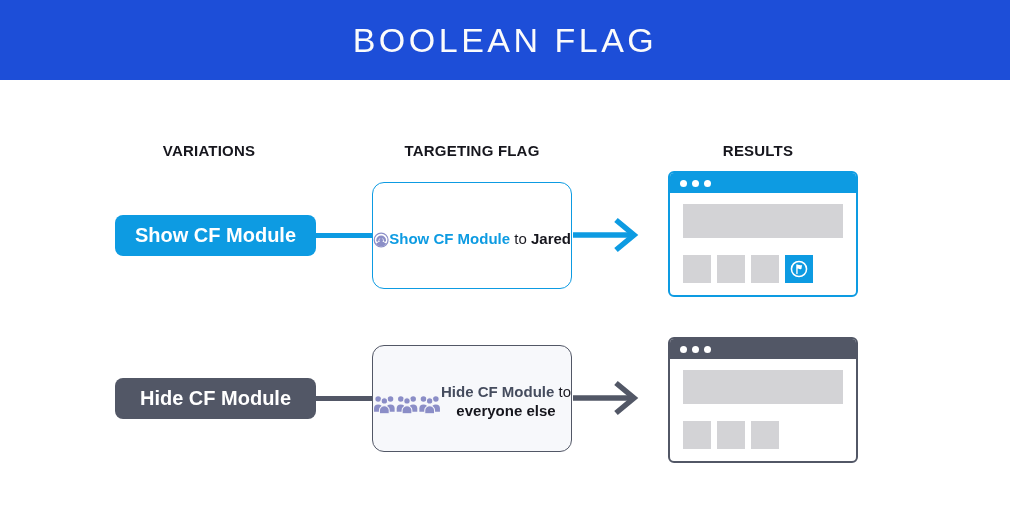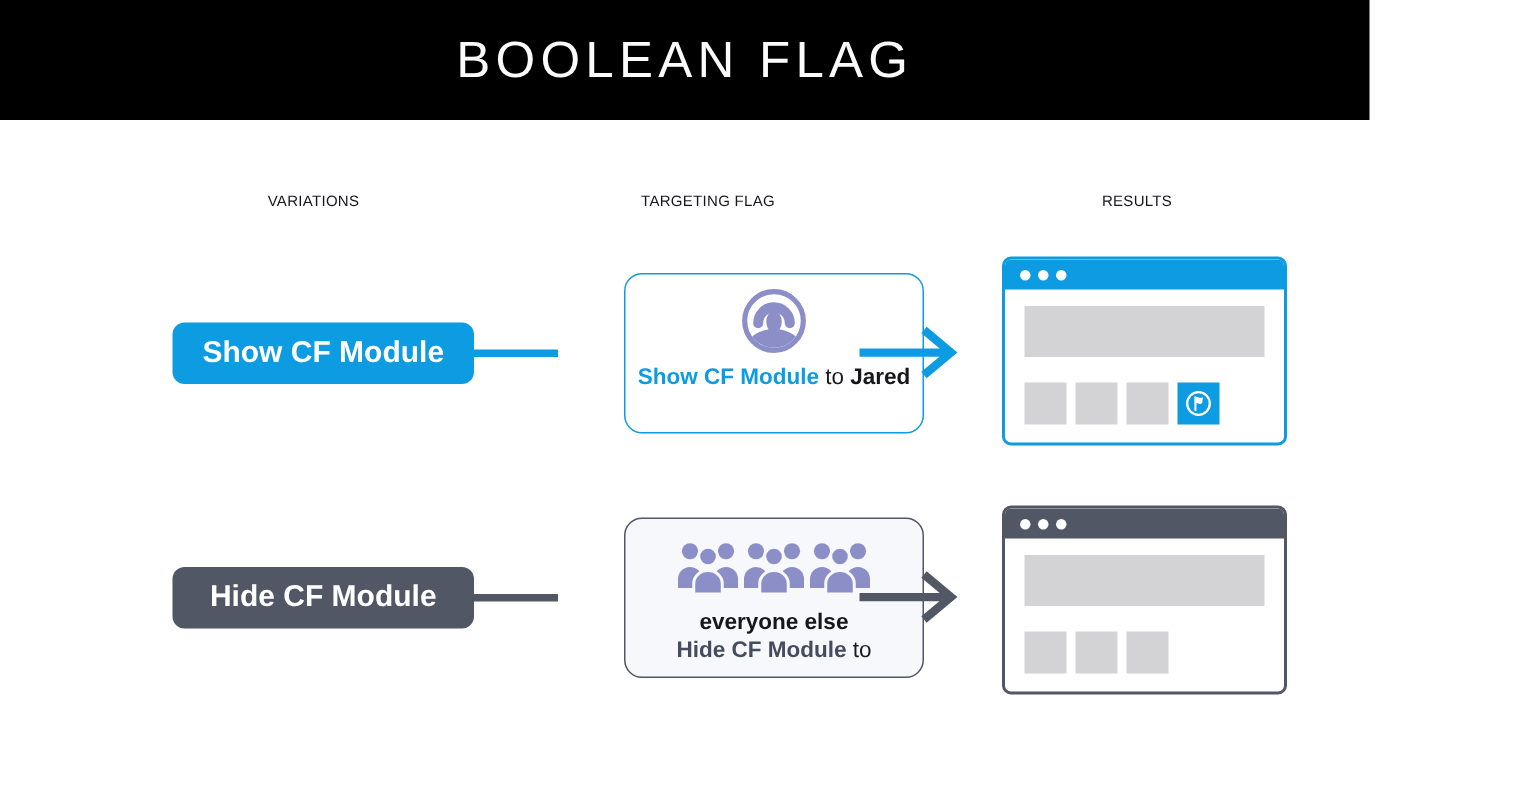--- a/index.html
+++ b/index.html
@@ -1,45 +1,45 @@
 <!DOCTYPE html>
 <html><head>
 <meta charset="utf-8">
 <style>
   html,body{margin:0;padding:0;background:#fff;}
   .canvas{
     position:relative;width:1010px;height:524px;background:#ffffff;
     font-family:"Liberation Sans",sans-serif;overflow:hidden;
   }
   
-  .banner{position:absolute;left:0;top:0;width:913px;height:80px;background:#000000;
+  .banner{position:absolute;left:0;top:0;width:1010px;height:80px;background:#1d4ed8;
     display:flex;align-items:center;justify-content:center;}
   .banner-title{color:#fbfbfb;font-size:34px;font-weight:400;letter-spacing:3.5px;}
 
   
-  .col-header{position:absolute;top:129px;transform:translateX(-50%);
-    font-weight:normal;font-size:10px;color:#16161d;letter-spacing:.2px;white-space:nowrap;}
+  .col-header{position:absolute;top:142px;transform:translateX(-50%);
+    font-weight:bold;font-size:15px;color:#16161d;letter-spacing:.2px;white-space:nowrap;}
   .col-variations{left:209px}.col-rules{left:472px}.col-results{left:758px}
 
   
   .variation-btn{position:absolute;left:115px;width:201px;height:41px;border-radius:8px;
     display:flex;align-items:center;justify-content:center;color:#fff;font-weight:bold;font-size:20px;}
   .btn-show{top:215px;background:#0d9be2;}
   .btn-hide{top:378px;background:#525766;}
 
   
   .connector{position:absolute;left:316px;width:56px;height:5px;}
   .conn-show{top:233px;background:#0d9be2;}
   .conn-hide{top:396px;background:#525766;}
   .arrow{position:absolute;left:572px;width:76px;height:44px;}
   .arrow-show{top:213px}.arrow-hide{top:376px}
 
   
   .rule-card{position:absolute;left:372px;width:200px;height:107px;border-radius:12px;
-    box-sizing:border-box;display:flex;flex-direction:column;align-items:center;margin-left:44px;}
+    box-sizing:border-box;display:flex;flex-direction:row;align-items:center;}
   .card-show{top:182px;background:#ffffff;border:1.5px solid #0d9be2;}
   .card-hide{top:345px;background:#f7f8fb;border:1.5px solid #525766;}
   .rule-icon-user{margin-top:8px;}
   .rule-icon-crowd{margin-top:12px;}
   .rule-text{font-size:15px;color:#1a1a22;text-align:center;line-height:19px;margin-top:5px;white-space:nowrap;}
   .flag-blue{color:#0d9be2;font-weight:bold;}
   .flag-dark{color:#454c5e;font-weight:bold;}
   .audience-bold{color:#16161d;font-weight:bold;}
 
   
@@ -147,25 +147,25 @@
         <circle cx="98" cy="9.5" r="5.4"></circle>
           <path d="M90 34 v-6 a8 8 0 0 1 16 0 v6 z"></path>
         <circle cx="122" cy="9.5" r="5.4"></circle>
           <path d="M114 34 v-6 a8 8 0 0 1 16 0 v6 z"></path>
         <circle cx="110" cy="13" r="6.2" stroke="#f7f8fb" stroke-width="2"></circle>
         <path d="M100.5 38 v-7 a9.5 8.6 0 0 1 19 0 v7 z" stroke="#f7f8fb" stroke-width="2"></path>
       </g>
     </svg>
     <div class="rule-text">
       <div>
-        <span class="audience-bold">everyone else</span>
+        <span class="flag-dark">Hide CF Module</span>
+        <span>to</span>
       </div>
       <div>
-        <span class="flag-dark">Hide CF Module</span>
-        <span>to</span>
+        <span class="audience-bold">everyone else</span>
       </div>
     </div>
   </div>
 
   <svg class="arrow arrow-hide" viewBox="0 0 76 44">
     <path d="M1 22 H59" stroke="#525766" stroke-width="5.5" fill="none"></path>
     <path d="M44 7 L62 22 L44 37" stroke="#525766" stroke-width="5.5" fill="none" stroke-linejoin="miter"></path>
   </svg>
 
   <div class="browser browser-hide">

